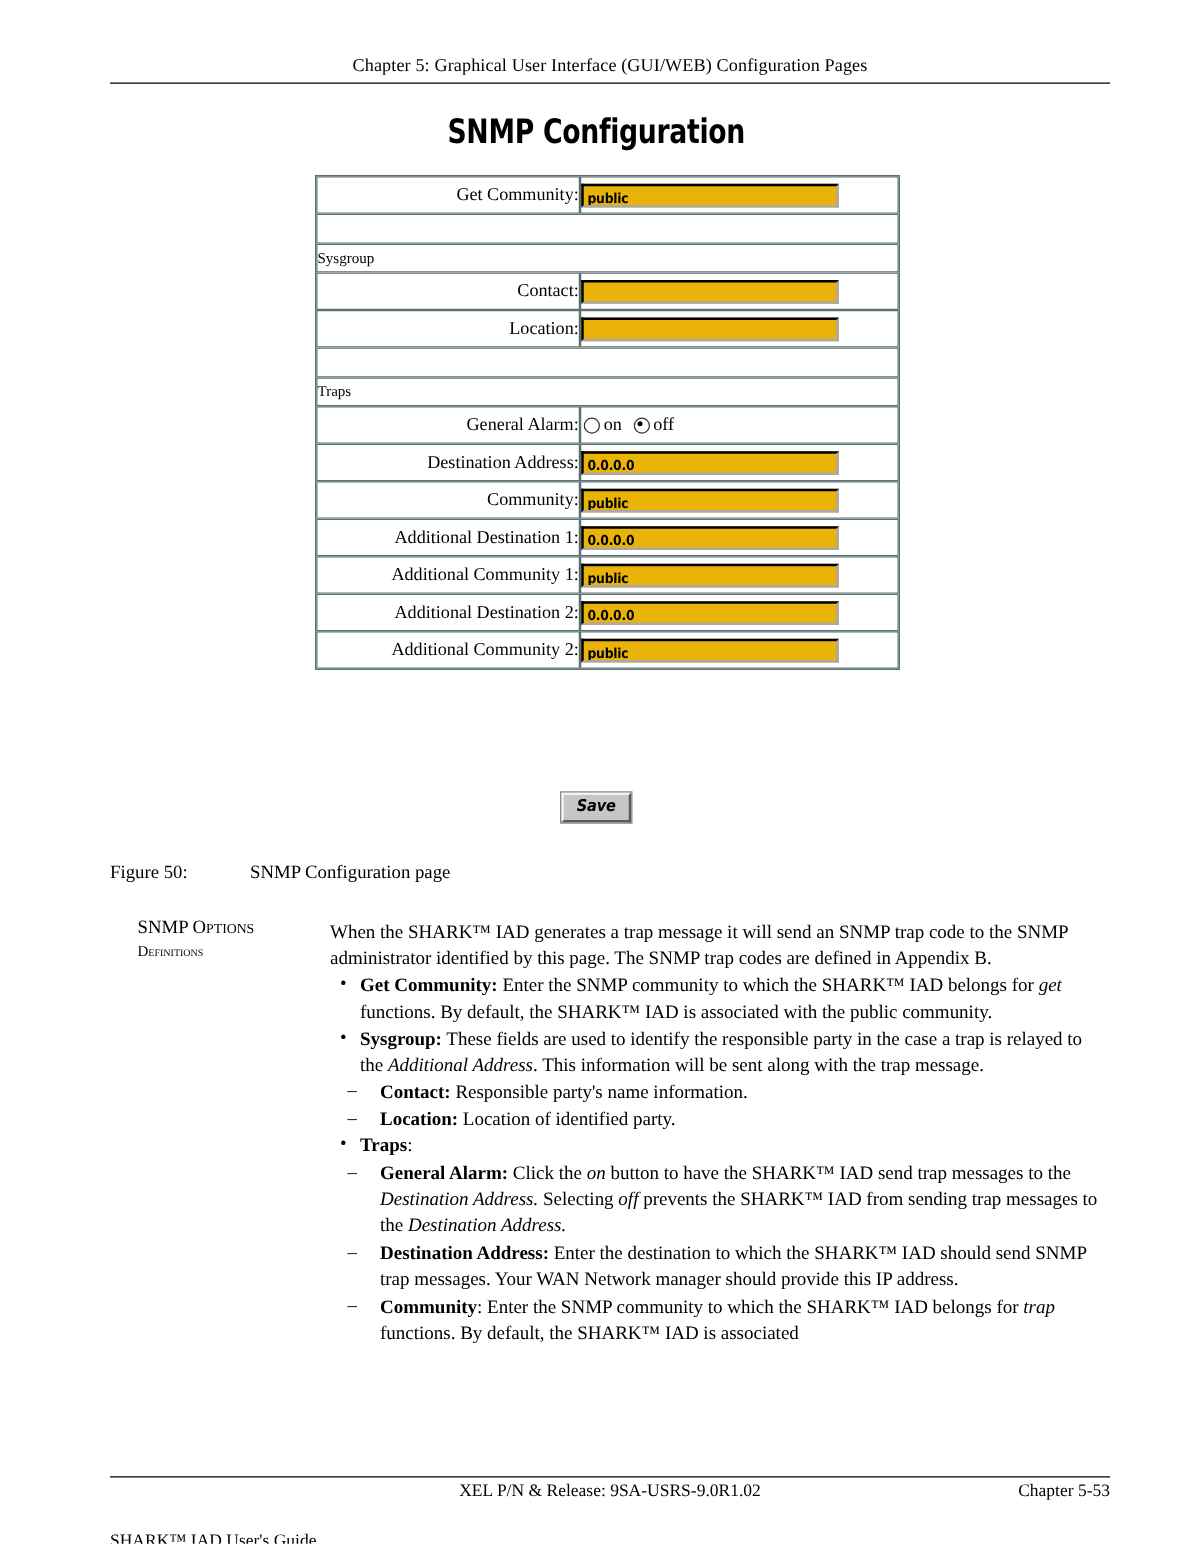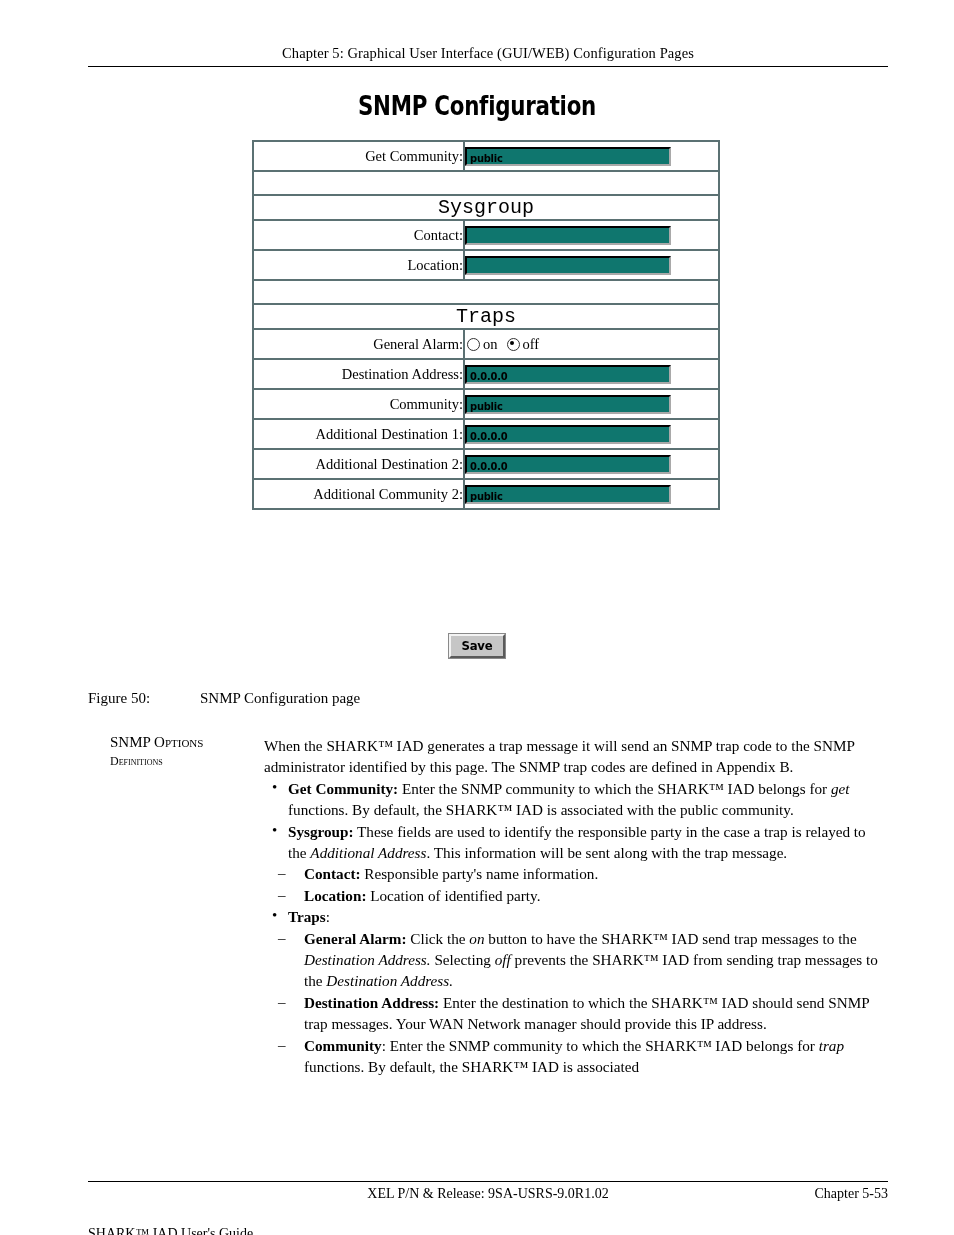--- a/index.html
+++ b/index.html
@@ -51,36 +51,34 @@
     text-align:right;
     padding:4px 4px 4px 6px;
     font-size:14.5px;
     height:28px;
   }
   td.fld {
     padding:4px 6px 4px 5px;
     height:28px;
   }
   td.section {
-    text-align:center;
-    font-size:20px;
+    font-size:12px;
     padding:3px 0 4px 0;
     height:21px;
-    font-family:Liberation Mono, monospace;
   }
   td.spacer { height:22px; }
 
   
   .tin {
     display:block;
     width:206px;
     height:19px;
     line-height:19px;
     box-sizing:border-box;
-    background:#0f766e;
+    background:#eab308;
     border-top:2px solid #000000;
     border-left:2px solid #000000;
     border-right:2px solid #a9a9a9;
     border-bottom:2px solid #a9a9a9;
     box-shadow: 1px 1px 0 0 #ffffff;
     padding:0 3px;
     font-family:"DejaVu Sans Condensed","Liberation Sans Narrow","Liberation Sans", sans-serif;
     font-weight:bold;
     font-size:11px;
     letter-spacing:-0.2px;
@@ -94,21 +92,21 @@
     border:1.4px solid #333; background:#fff;
     position:relative; margin-right:3px; vertical-align:-1px;
   }
   .rb.on::after {
     content:""; position:absolute; left:2.3px; top:2.3px;
     width:4.6px; height:4.6px; border-radius:50%; background:#000;
   }
   .rlabel { margin-right:9px; }
 
   
-  .savewrap { position:absolute; left:0; top:634px; width:954px; text-align:center; }
+  .savewrap { position:absolute; left:0; top:634px; width:954px; text-align:center;font-style:italic; }
   .savebtn {
     display:inline-block;
     background:#c6c6c6;
     border-top:2px solid #f3f3f3;
     border-left:2px solid #f3f3f3;
     border-right:2px solid #5a5a5a;
     border-bottom:2px solid #5a5a5a;
     outline:1px solid #8a8a8a;
     padding:2px 10px 3px 10px;
     font-family:"DejaVu Sans Condensed","Liberation Sans Narrow","Liberation Sans", sans-serif;
@@ -224,20 +222,26 @@
               <span class="tin">public</span>
             </td>
           </tr>
           <tr>
             <td class="lbl">Additional Destination 1:</td>
             <td class="fld">
               <span class="tin">0.0.0.0</span>
             </td>
           </tr>
           <tr>
+            <td class="lbl">Additional Community 1:</td>
+            <td class="fld">
+              <span class="tin">public</span>
+            </td>
+          </tr>
+          <tr>
             <td class="lbl">Additional Destination 2:</td>
             <td class="fld">
               <span class="tin">0.0.0.0</span>
             </td>
           </tr>
           <tr>
             <td class="lbl">Additional Community 2:</td>
             <td class="fld">
               <span class="tin">public</span>
             </td>

